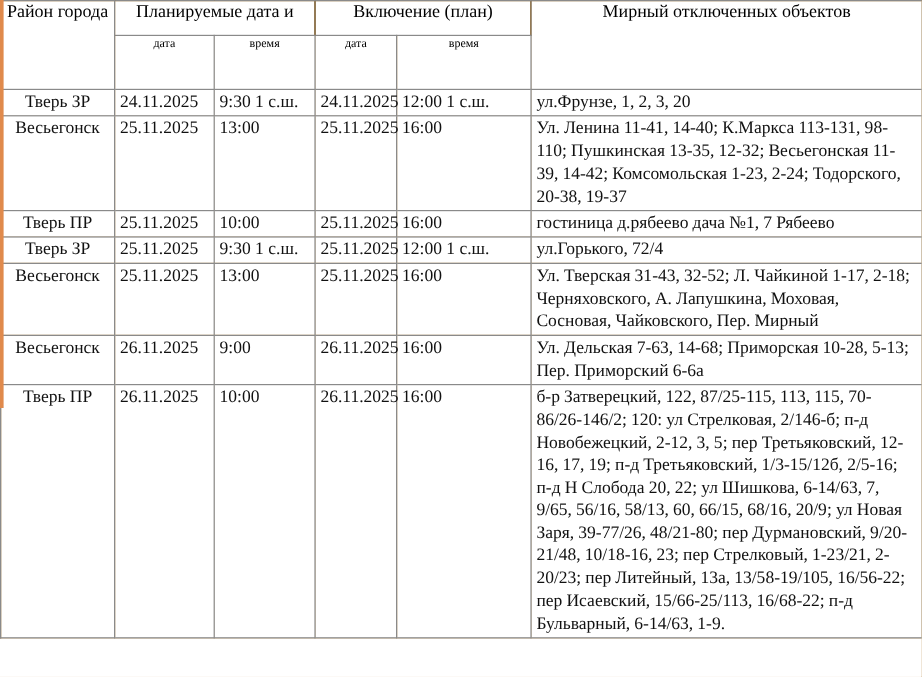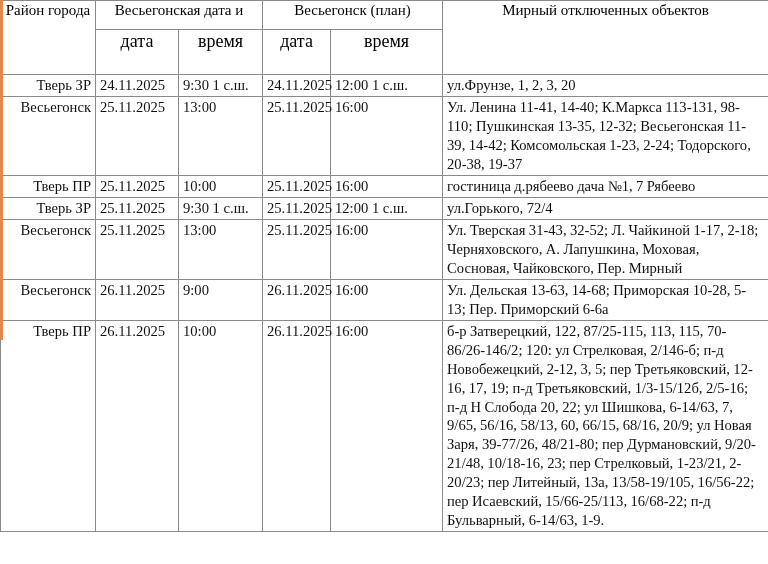--- a/index.html
+++ b/index.html
@@ -50,38 +50,38 @@
     height: 26px;
     overflow: hidden;
     padding: 2px 2px 0 2px;
   }
   th.h-group .clip {
     display: block;
     max-height: 19px;
     overflow: hidden;
   }
   th.h-sub {
-    font-size: 18px;
+    font-size: 10px;
     height: 42px;
   }
   th.h-addr {
     font-size: 15px;
   }
 
   
   tbody td {
     font-size: 14.6px;
     line-height: 1.30;
     border-left: 1px solid #9a9a9a;
     border-right: 1px solid #9a9a9a;
     border-top: 1px solid #8f8f8f;
     border-bottom: 1px solid #8f8f8f;
   }
   td.c-district {
-    text-align: right;
+    text-align: center;
     white-space: nowrap;
   }
   td.c-date,
   td.c-time {
     text-align: left;
     white-space: nowrap;
   }
   td.c-addr {
     text-align: left;
     padding-left: 5px;
@@ -119,24 +119,24 @@
       <col style="width:84px">
       <col style="width:68px">
       <col style="width:112px">
       <col style="width:326px">
     </colgroup>
 
     <thead>
       <tr>
         <th class="h-district" rowspan="2">Район города</th>
         <th class="h-group" colspan="2">
-            <span class="clip">Весьегонская дата и</span>
+            <span class="clip">Планируемые дата и</span>
           </th>
         <th class="h-group" colspan="2">
-            <span class="clip">Весьегонск (план)</span>
+            <span class="clip">Включение (план)</span>
           </th>
         <th class="h-addr" rowspan="2">Мирный отключенных объектов</th>
       </tr>
       <tr>
         <th class="h-sub">дата</th>
         <th class="h-sub">время</th>
         <th class="h-sub">дата</th>
         <th class="h-sub">время</th>
       </tr>
     </thead>
@@ -181,21 +181,21 @@
           <td class="c-date">25.11.2025</td>
           <td class="c-time">16:00</td>
           <td class="c-addr">Ул. Тверская 31-43, 32-52; Л. Чайкиной 1-17, 2-18; Черняховского, А. Лапушкина, Моховая, Сосновая, Чайковского, Пер. Мирный</td>
         </tr>
         <tr>
           <td class="c-district">Весьегонск</td>
           <td class="c-date">26.11.2025</td>
           <td class="c-time">9:00</td>
           <td class="c-date">26.11.2025</td>
           <td class="c-time">16:00</td>
-          <td class="c-addr">Ул. Дельская 13-63, 14-68; Приморская 10-28, 5-13; Пер. Приморский 6-6а</td>
+          <td class="c-addr">Ул. Дельская 7-63, 14-68; Приморская 10-28, 5-13; Пер. Приморский 6-6а</td>
         </tr>
         <tr>
           <td class="c-district">Тверь ПР</td>
           <td class="c-date">26.11.2025</td>
           <td class="c-time">10:00</td>
           <td class="c-date">26.11.2025</td>
           <td class="c-time">16:00</td>
           <td class="c-addr">б-р Затверецкий, 122, 87/25-115, 113, 115, 70-86/26-146/2; 120: ул Стрелковая, 2/146-б; п-д Новобежецкий, 2-12, 3, 5; пер Третьяковский, 12-16, 17, 19; п-д Третьяковский, 1/3-15/12б, 2/5-16; п-д Н Слобода 20, 22; ул Шишкова, 6-14/63, 7, 9/65, 56/16, 58/13, 60, 66/15, 68/16, 20/9; ул Новая Заря, 39-77/26, 48/21-80; пер Дурмановский, 9/20-21/48, 10/18-16, 23; пер Стрелковый, 1-23/21, 2-20/23; пер Литейный, 13а, 13/58-19/105, 16/56-22; пер Исаевский, 15/66-25/113, 16/68-22; п-д Бульварный, 6-14/63, 1-9.</td>
         </tr>
       </tbody>

